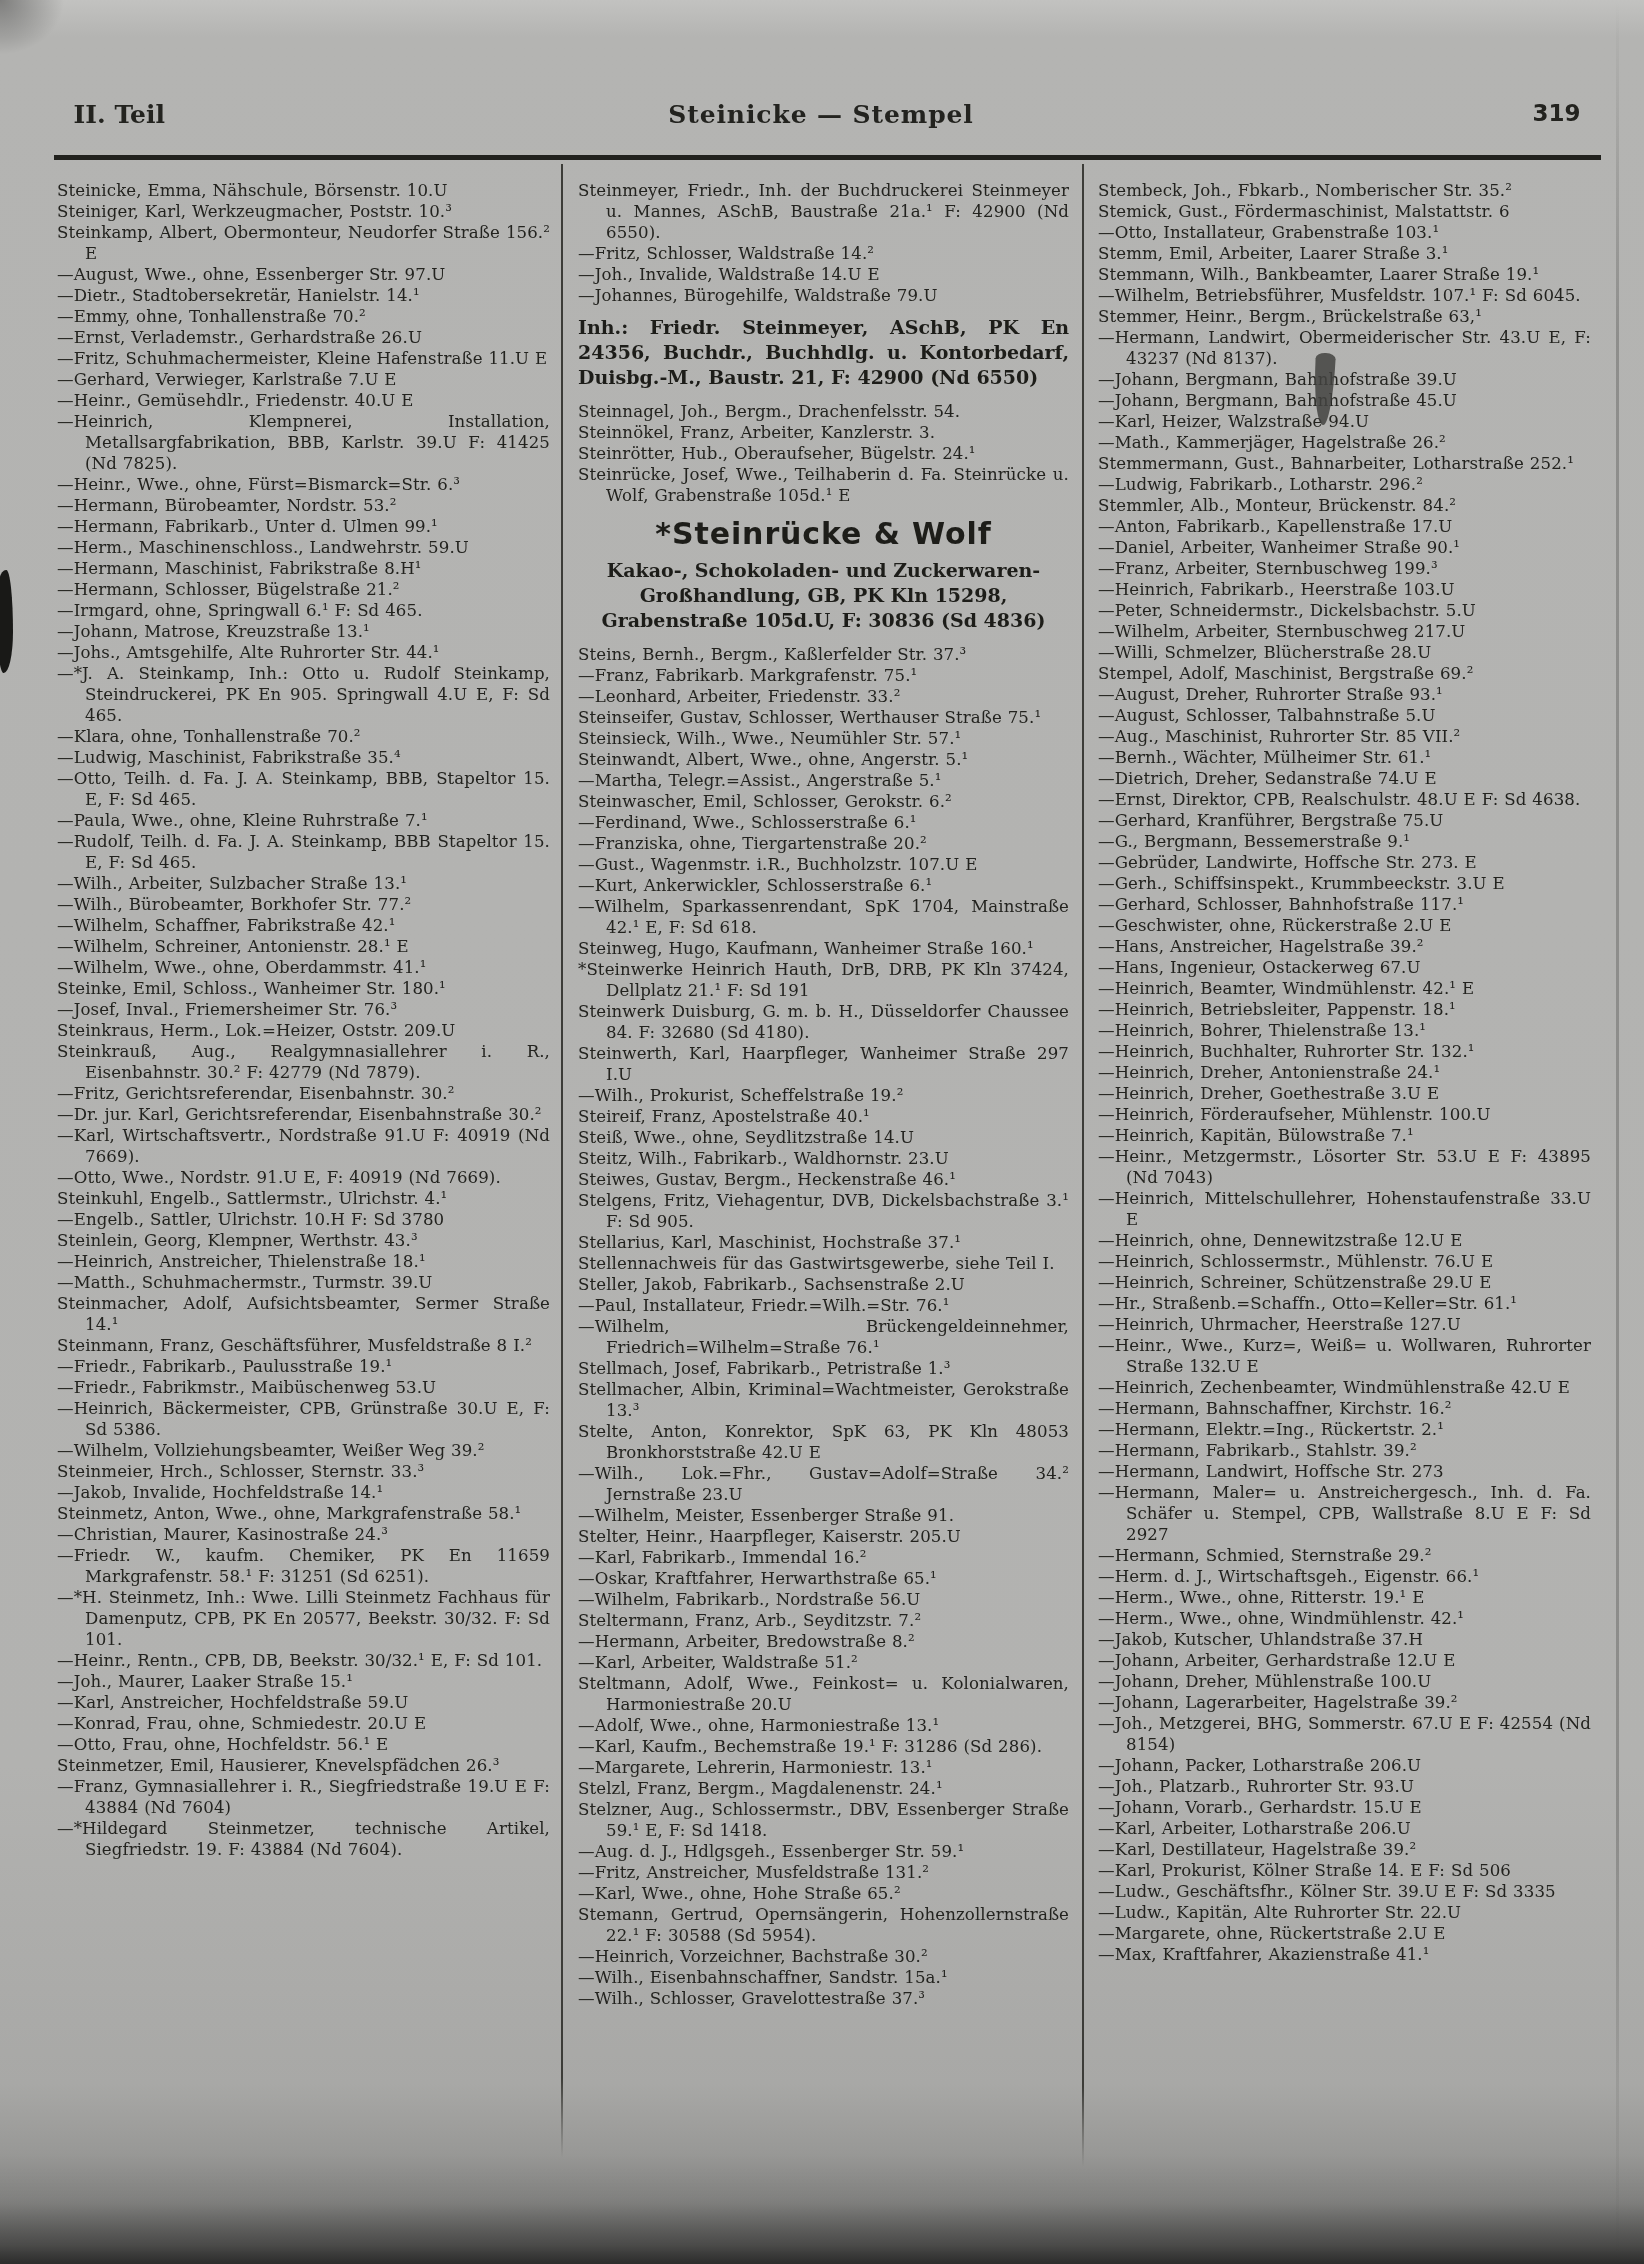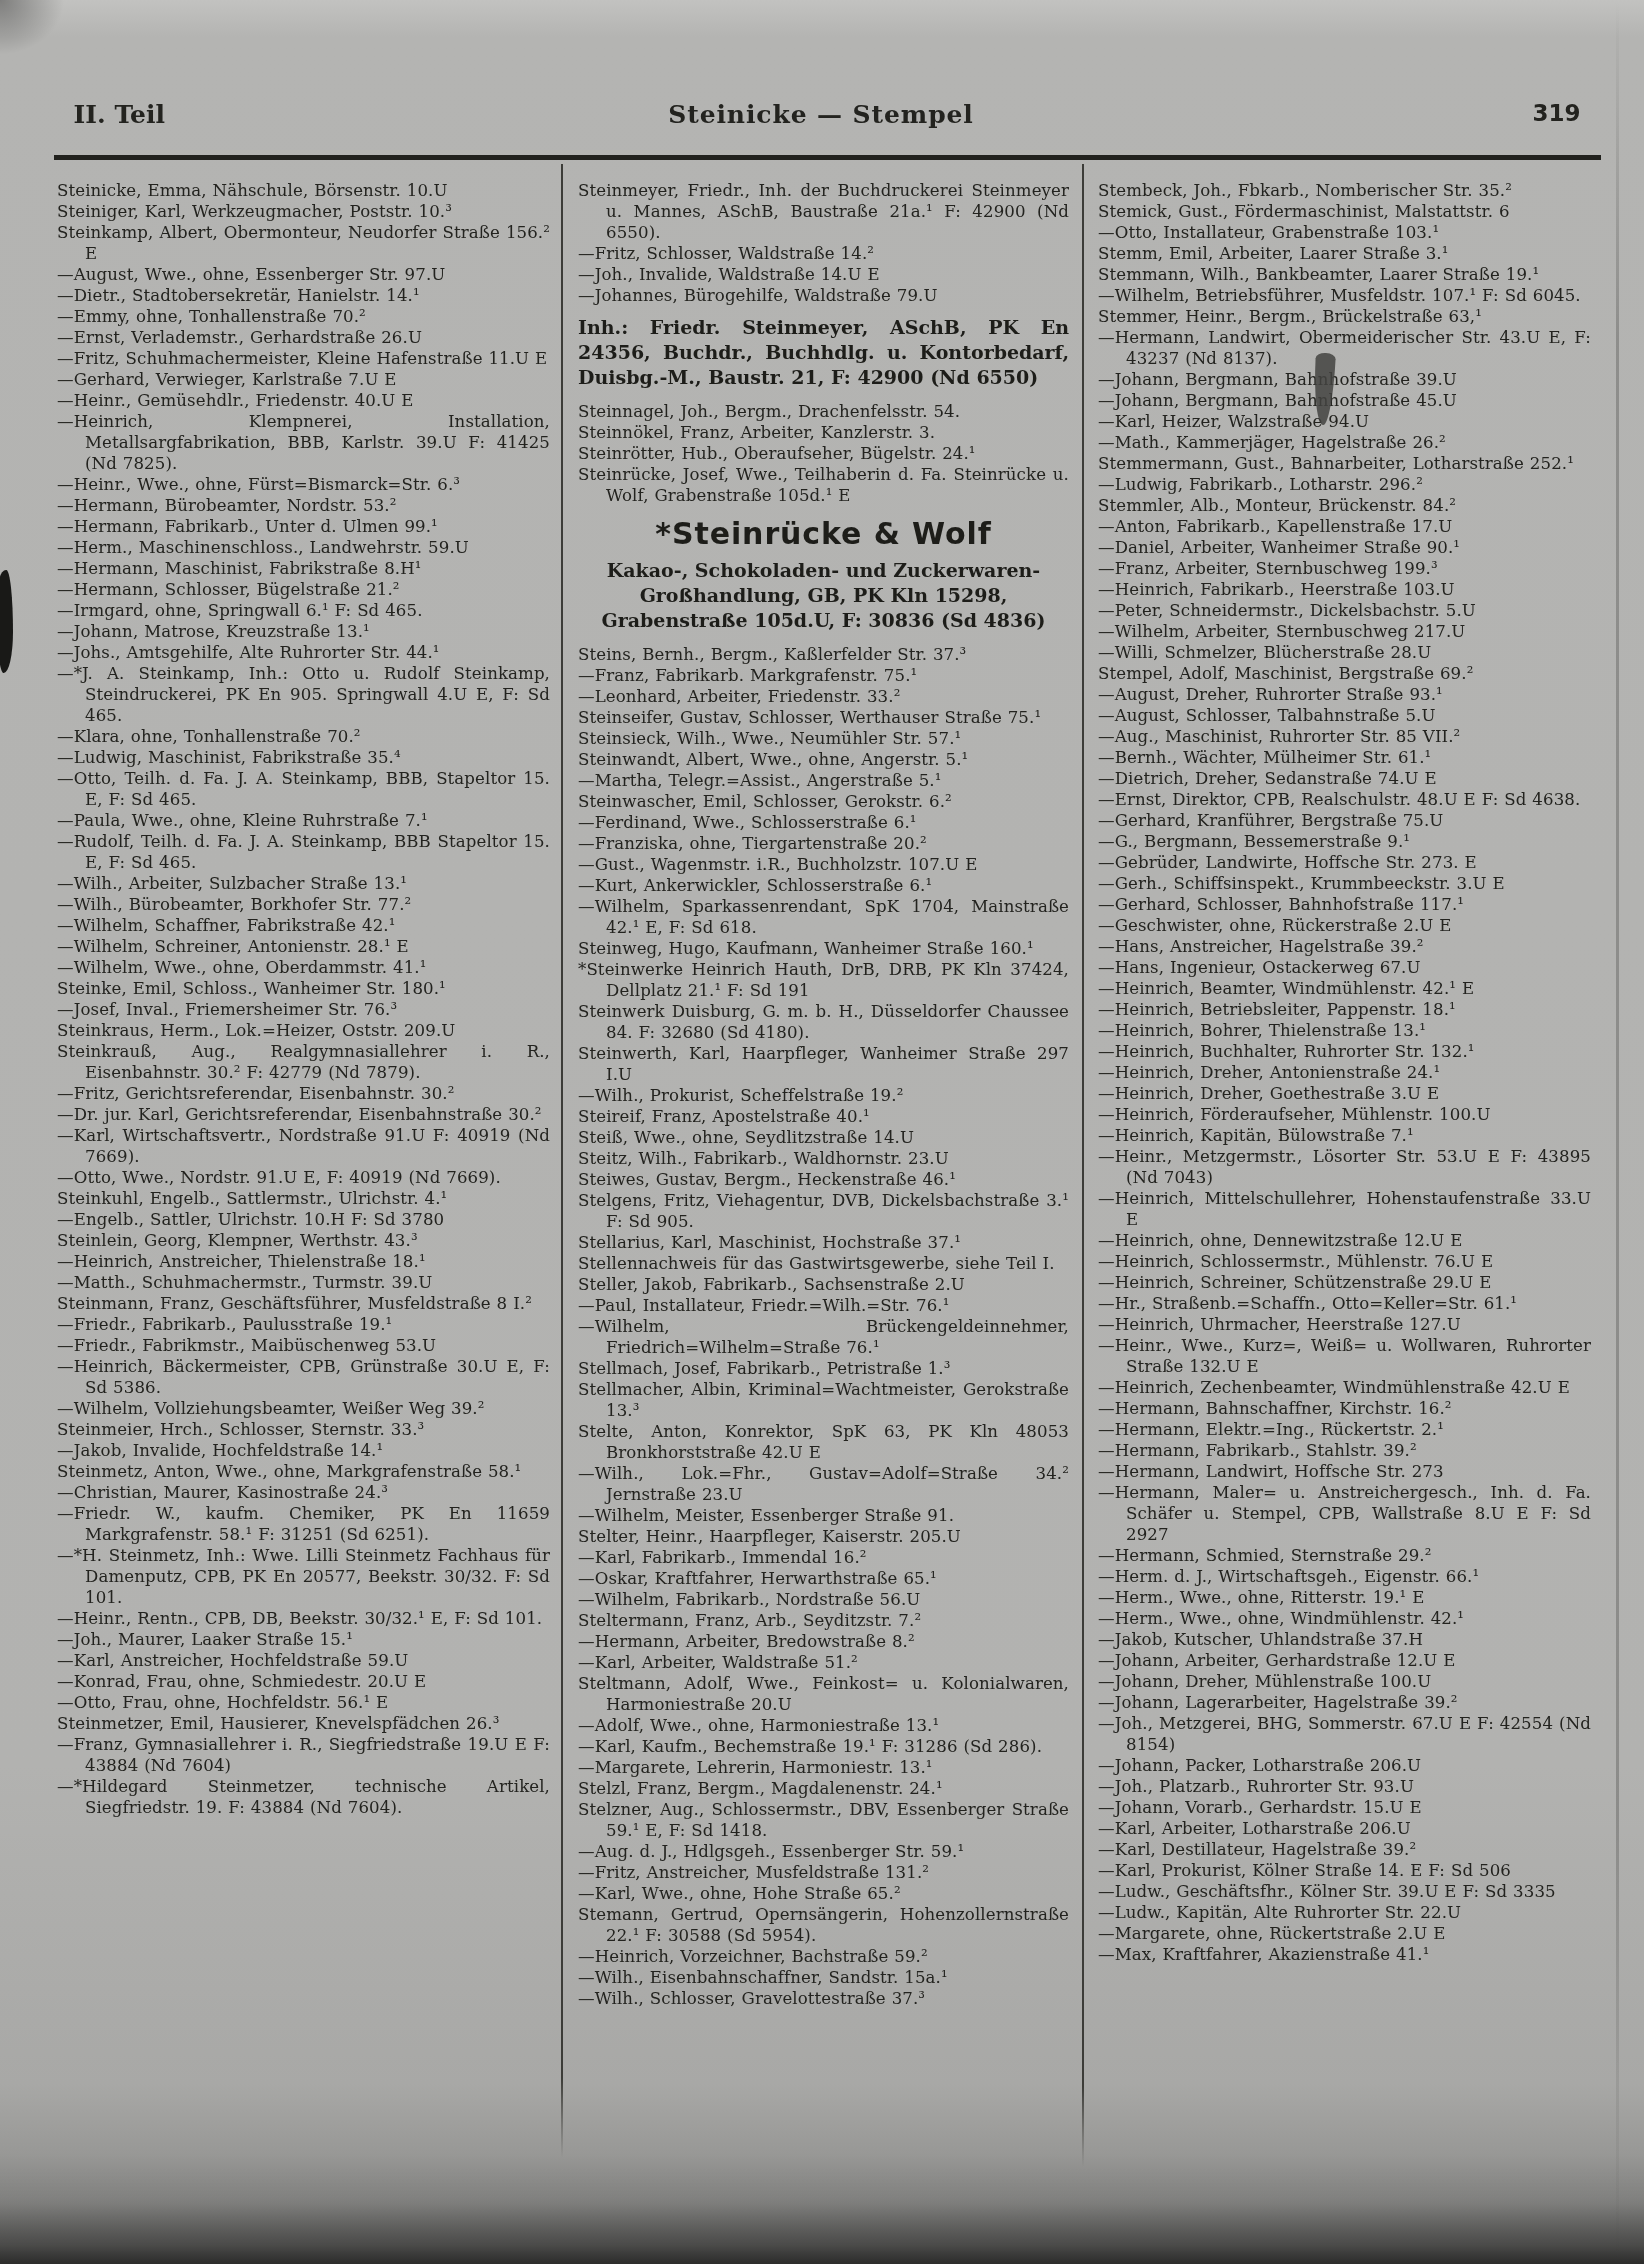--- a/index.html
+++ b/index.html
@@ -119,20 +119,21 @@
       <p class="entry">Steinkrauß, Aug., Realgymnasiallehrer i. R., Eisenbahnstr. 30.² F: 42779 (Nd 7879).</p>
       <p class="entry">—Fritz, Gerichtsreferendar, Eisenbahnstr. 30.²</p>
       <p class="entry">—Dr. jur. Karl, Gerichtsreferendar, Eisenbahnstraße 30.²</p>
       <p class="entry">—Karl, Wirtschaftsvertr., Nordstraße 91.U F: 40919 (Nd 7669).</p>
       <p class="entry">—Otto, Wwe., Nordstr. 91.U E, F: 40919 (Nd 7669).</p>
       <p class="entry">Steinkuhl, Engelb., Sattlermstr., Ulrichstr. 4.¹</p>
       <p class="entry">—Engelb., Sattler, Ulrichstr. 10.H F: Sd 3780</p>
       <p class="entry">Steinlein, Georg, Klempner, Werthstr. 43.³</p>
       <p class="entry">—Heinrich, Anstreicher, Thielenstraße 18.¹</p>
       <p class="entry">—Matth., Schuhmachermstr., Turmstr. 39.U</p>
+      <p class="entry">Steinmacher, Adolf, Aufsichtsbeamter, Sermer Straße 14.¹</p>
       <p class="entry">Steinmann, Franz, Geschäftsführer, Musfeldstraße 8 I.²</p>
       <p class="entry">—Friedr., Fabrikarb., Paulusstraße 19.¹</p>
       <p class="entry">—Friedr., Fabrikmstr., Maibüschenweg 53.U</p>
       <p class="entry">—Heinrich, Bäckermeister, CPB, Grünstraße 30.U E, F: Sd 5386.</p>
       <p class="entry">—Wilhelm, Vollziehungsbeamter, Weißer Weg 39.²</p>
       <p class="entry">Steinmeier, Hrch., Schlosser, Sternstr. 33.³</p>
       <p class="entry">—Jakob, Invalide, Hochfeldstraße 14.¹</p>
       <p class="entry">Steinmetz, Anton, Wwe., ohne, Markgrafenstraße 58.¹</p>
       <p class="entry">—Christian, Maurer, Kasinostraße 24.³</p>
       <p class="entry">—Friedr. W., kaufm. Chemiker, PK En 11659 Markgrafenstr. 58.¹ F: 31251 (Sd 6251).</p>
@@ -207,21 +208,21 @@
       <p class="entry">Steltmann, Adolf, Wwe., Feinkost= u. Kolonialwaren, Harmoniestraße 20.U</p>
       <p class="entry">—Adolf, Wwe., ohne, Harmoniestraße 13.¹</p>
       <p class="entry">—Karl, Kaufm., Bechemstraße 19.¹ F: 31286 (Sd 286).</p>
       <p class="entry">—Margarete, Lehrerin, Harmoniestr. 13.¹</p>
       <p class="entry">Stelzl, Franz, Bergm., Magdalenenstr. 24.¹</p>
       <p class="entry">Stelzner, Aug., Schlossermstr., DBV, Essenberger Straße 59.¹ E, F: Sd 1418.</p>
       <p class="entry">—Aug. d. J., Hdlgsgeh., Essenberger Str. 59.¹</p>
       <p class="entry">—Fritz, Anstreicher, Musfeldstraße 131.²</p>
       <p class="entry">—Karl, Wwe., ohne, Hohe Straße 65.²</p>
       <p class="entry">Stemann, Gertrud, Opernsängerin, Hohenzollernstraße 22.¹ F: 30588 (Sd 5954).</p>
-      <p class="entry">—Heinrich, Vorzeichner, Bachstraße 59.²</p>
+      <p class="entry">—Heinrich, Vorzeichner, Bachstraße 30.²</p>
       <p class="entry">—Wilh., Eisenbahnschaffner, Sandstr. 15a.¹</p>
       <p class="entry">—Wilh., Schlosser, Gravelottestraße 37.³</p>
     </div>
   <div id="col3" class="col">
       <p class="entry">Stembeck, Joh., Fbkarb., Nomberischer Str. 35.²</p>
       <p class="entry">Stemick, Gust., Fördermaschinist, Malstattstr. 6</p>
       <p class="entry">—Otto, Installateur, Grabenstraße 103.¹</p>
       <p class="entry">Stemm, Emil, Arbeiter, Laarer Straße 3.¹</p>
       <p class="entry">Stemmann, Wilh., Bankbeamter, Laarer Straße 19.¹</p>
       <p class="entry">—Wilhelm, Betriebsführer, Musfeldstr. 107.¹ F: Sd 6045.</p>

